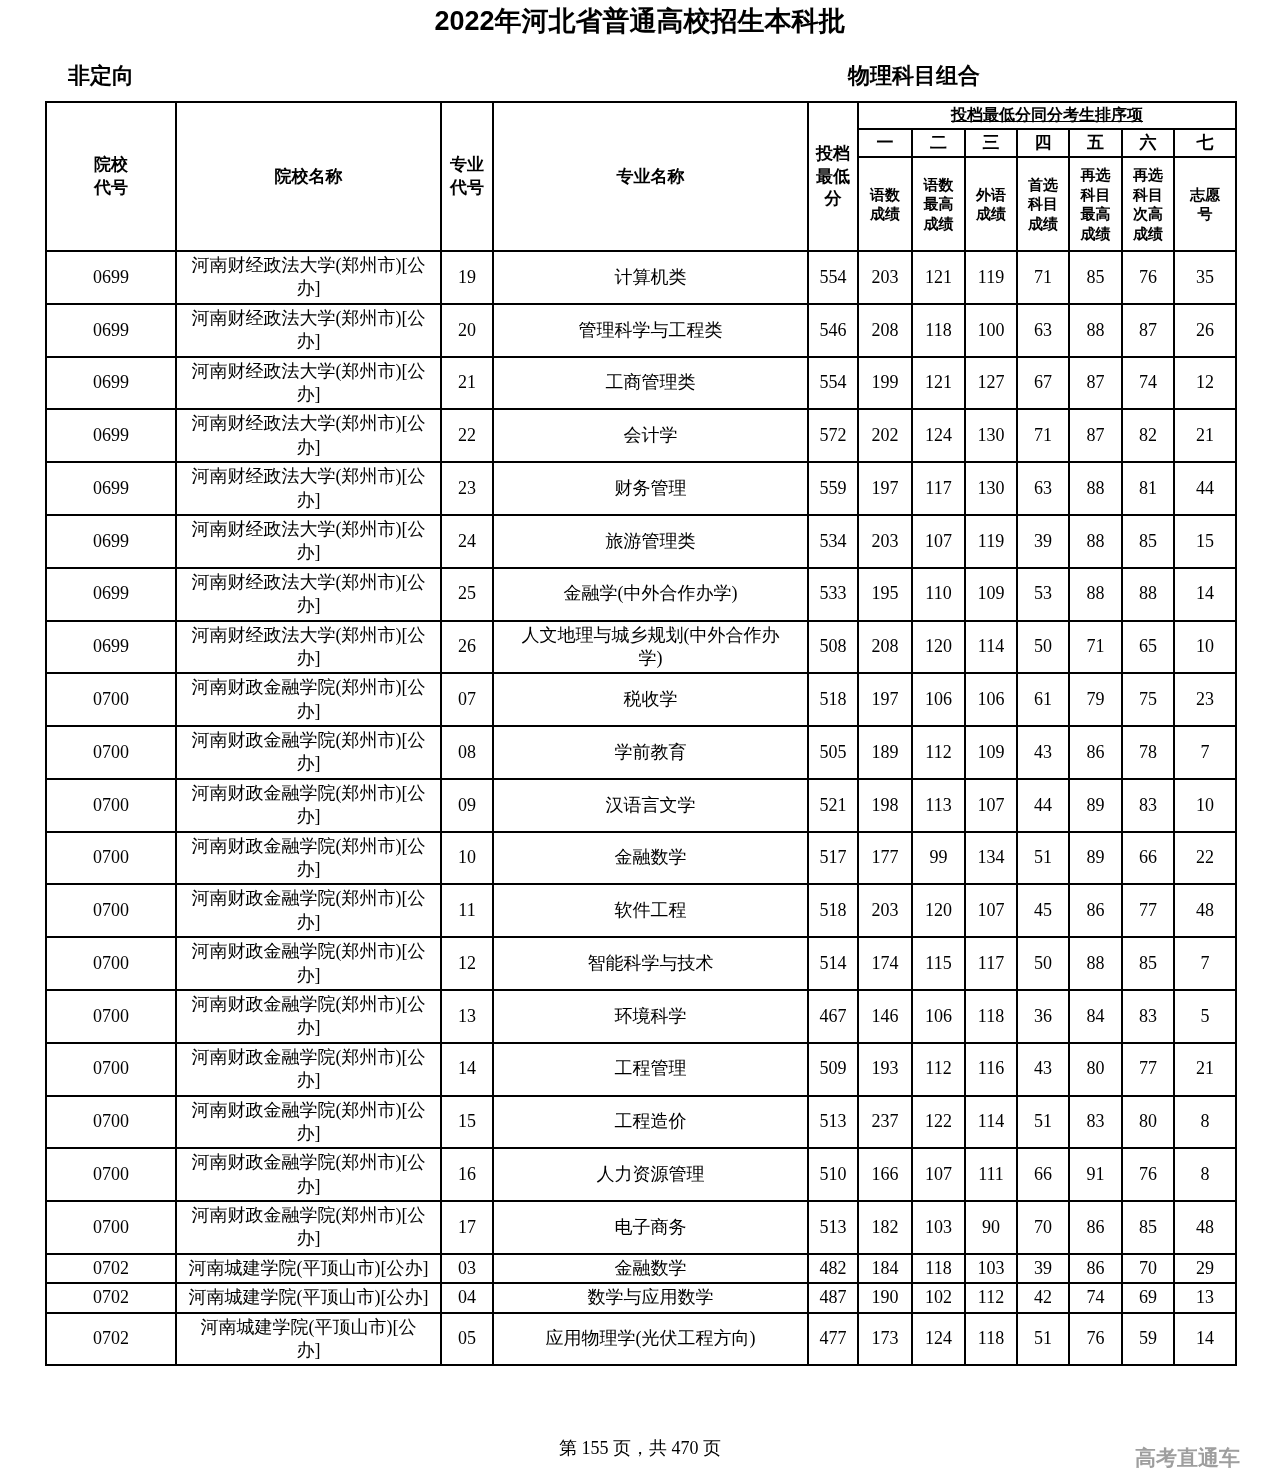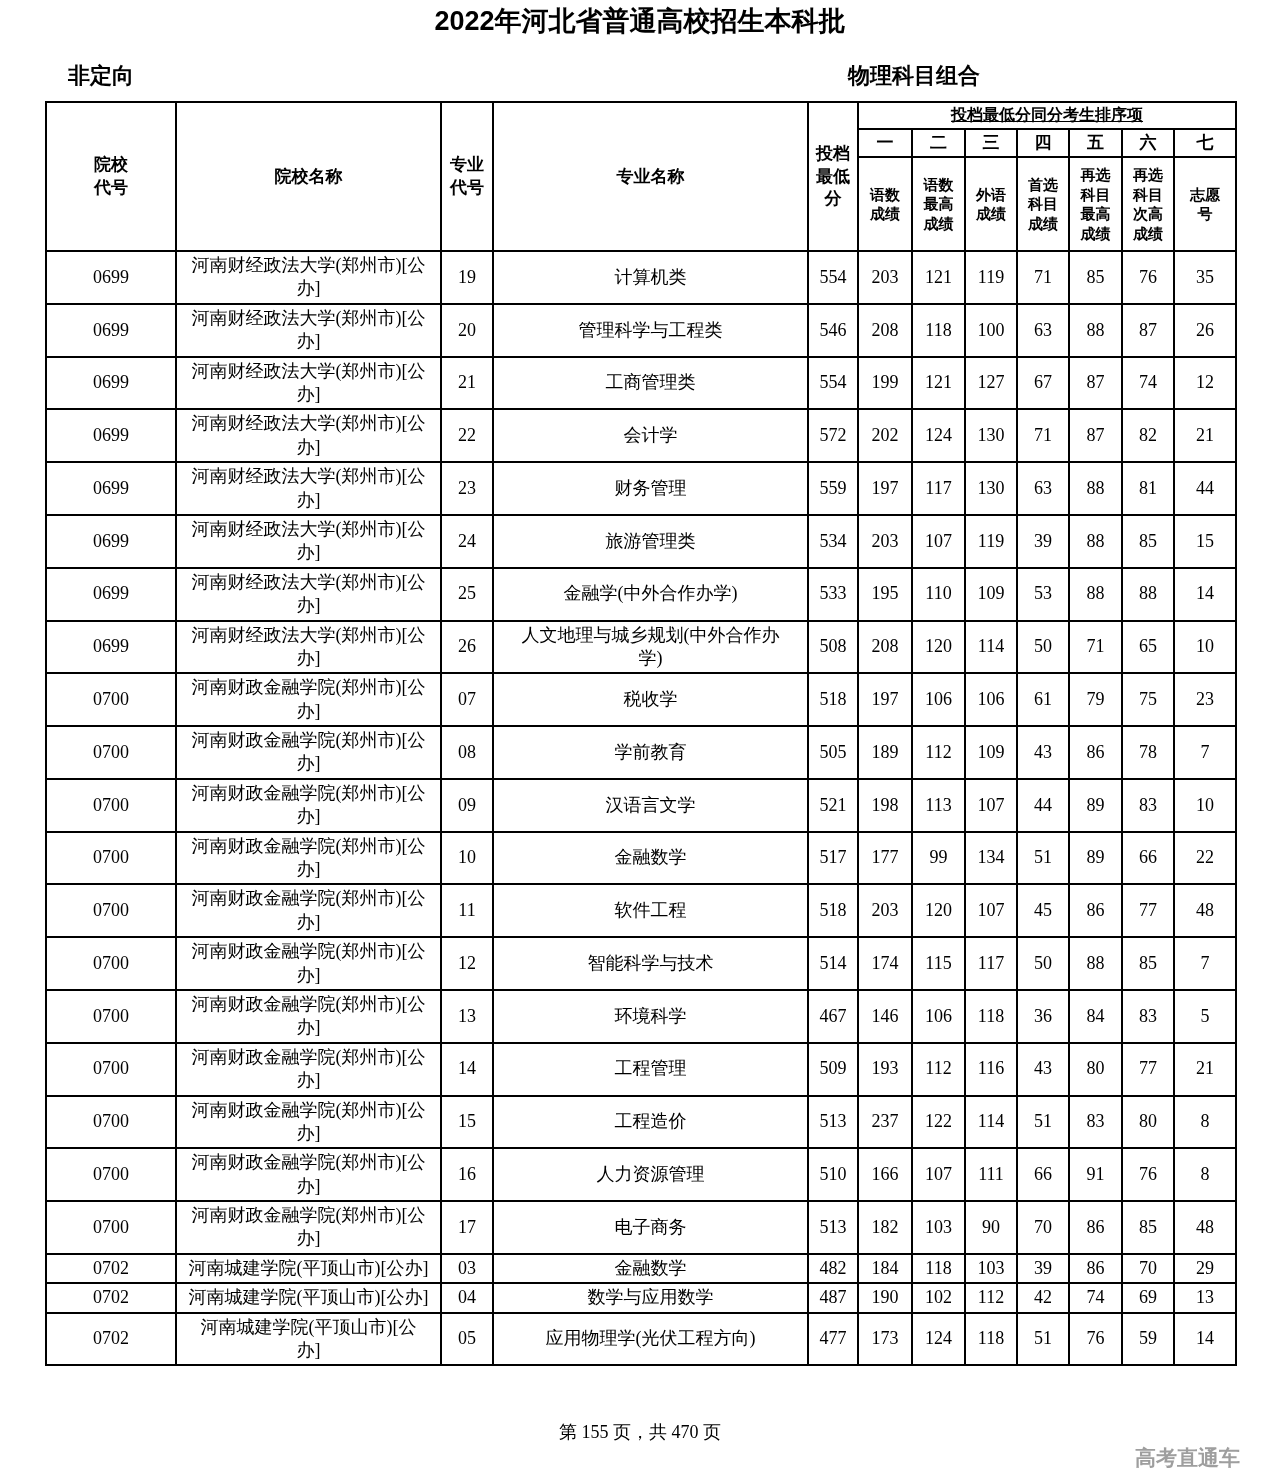--- a/index.html
+++ b/index.html
@@ -53,21 +53,21 @@
   th.num-th  { height: 27px; font-size: 17px; }
   th.sub-th  { height: 94px; font-size: 15px; line-height: 1.28; }
   table.stat td {
     font-size: 18px;
     line-height: 1.3;
     font-family: "Liberation Serif", "DejaVu Serif", serif;
   }
   td.c1 { font-size: 18px; }
   td.c3 { font-size: 18px; border-radius: 9px; }
   .page-footer {
-    position: absolute; left: 0; right: 0; bottom: 36px;
+    position: absolute; left: 0; right: 0; bottom: 20px;
     text-align: center;
     font-size: 18px;
     font-family: "Liberation Serif", "DejaVu Serif", serif;
   }
   .watermark {
     position: absolute; right: 40px; bottom: 8px;
     color: #9e9e9e;
     font-family: "Liberation Sans", "DejaVu Sans", sans-serif;
     font-weight: bold;
     font-size: 21px;

